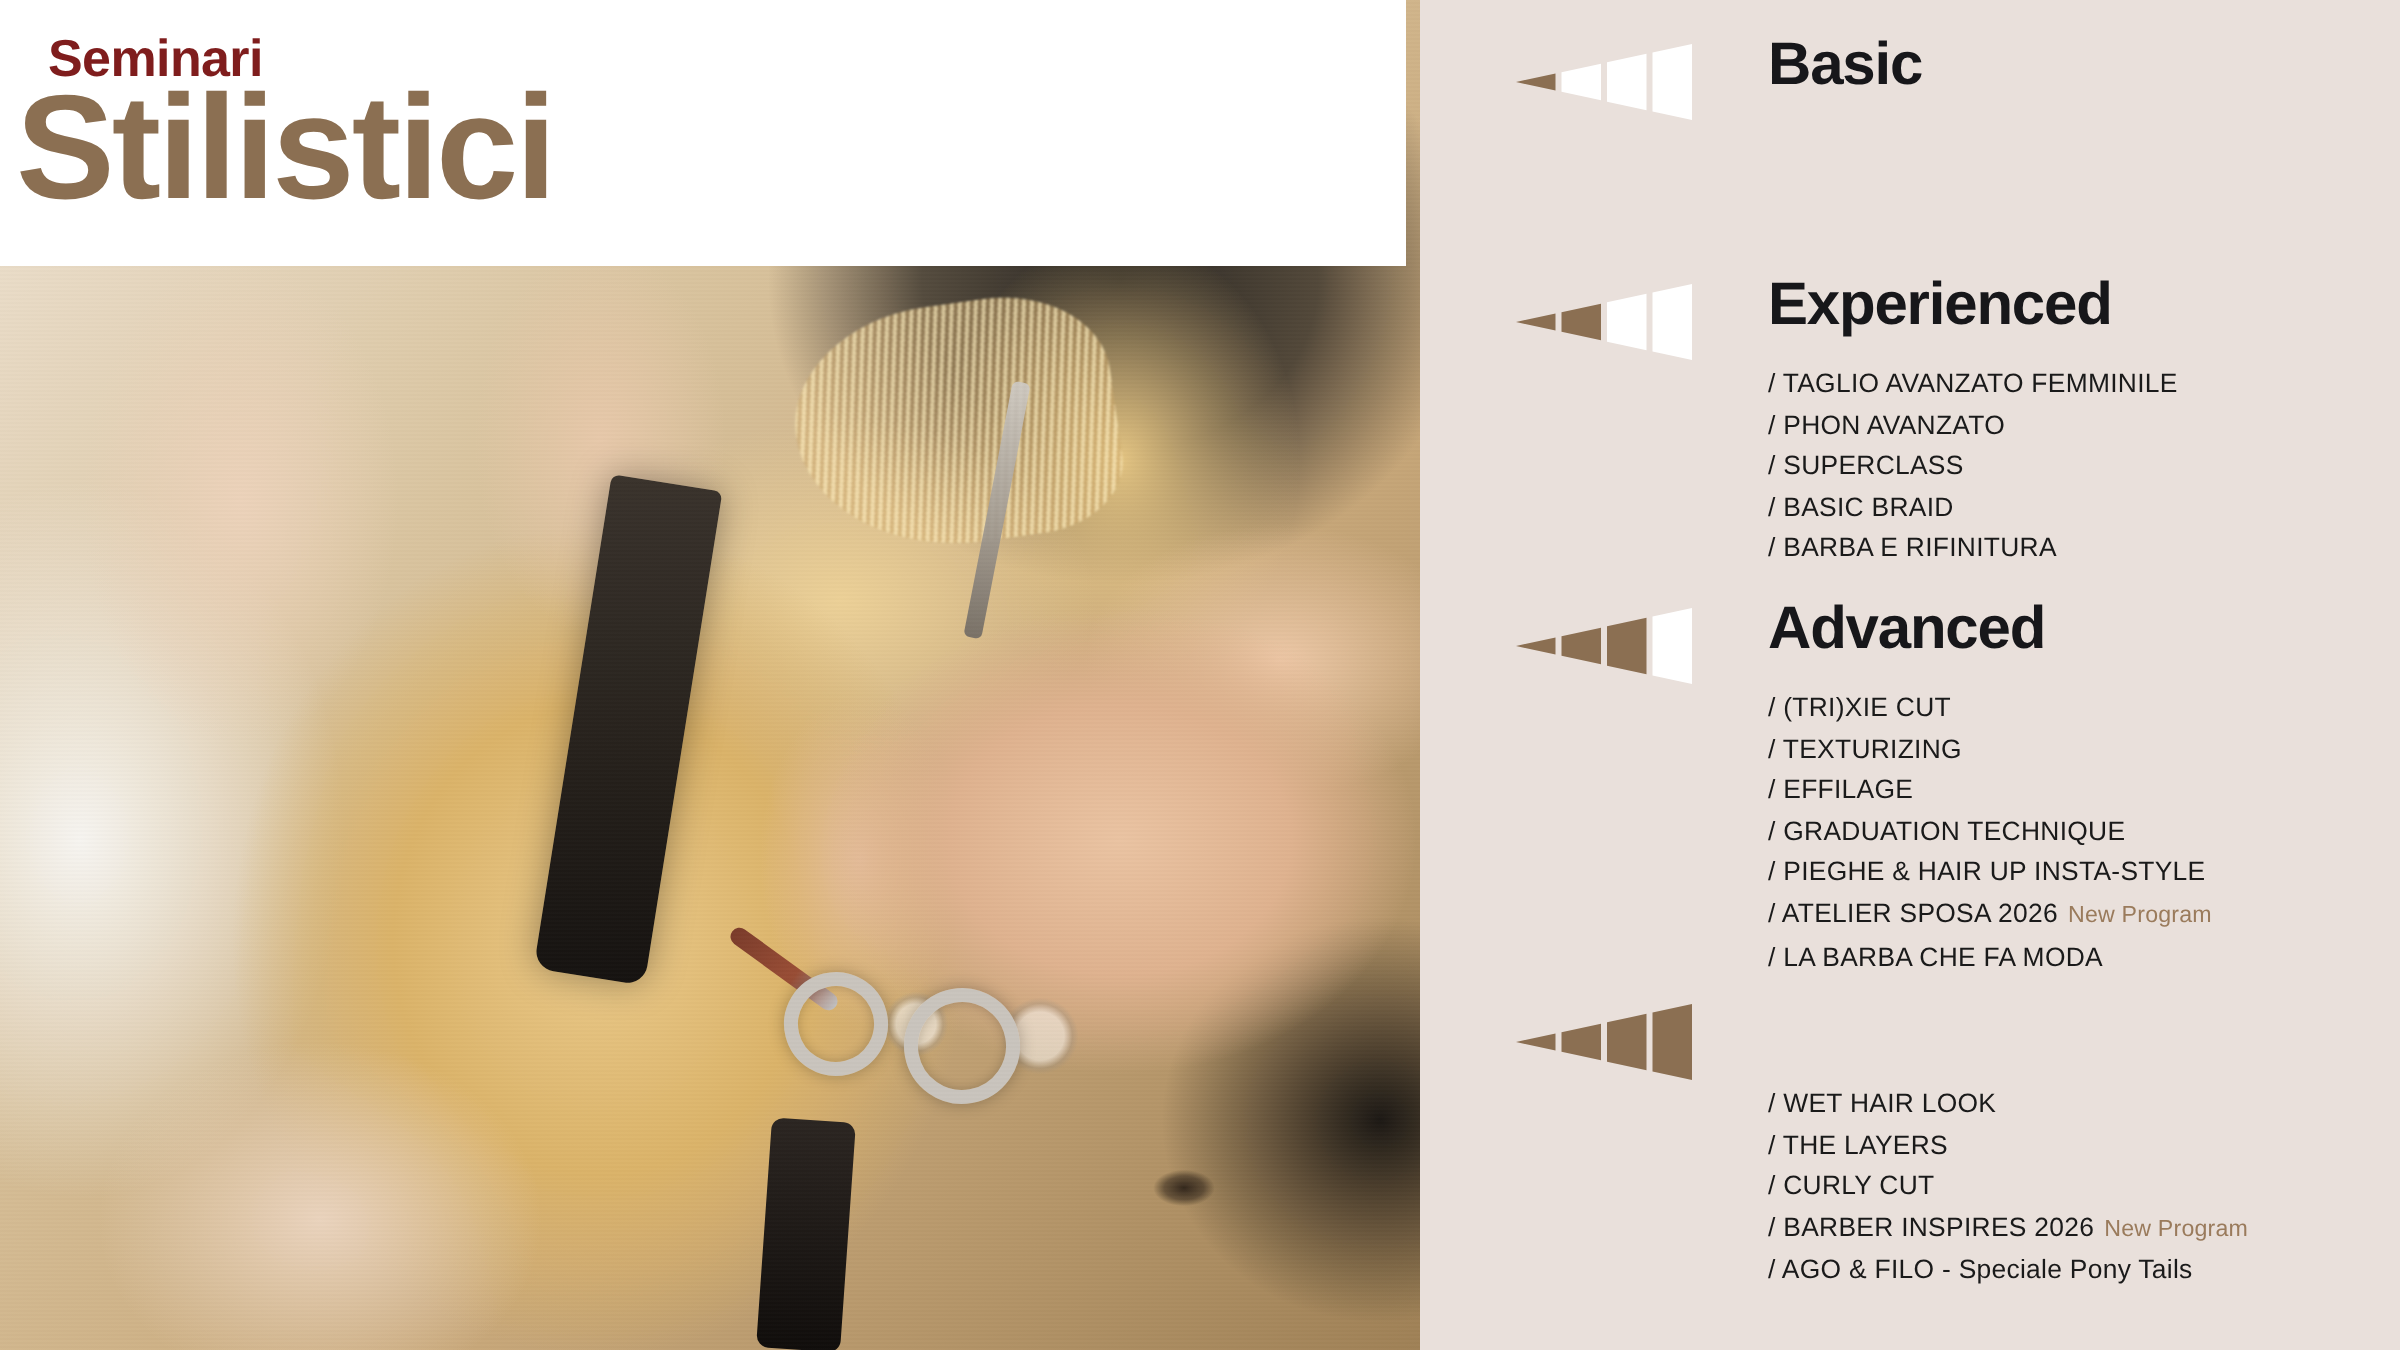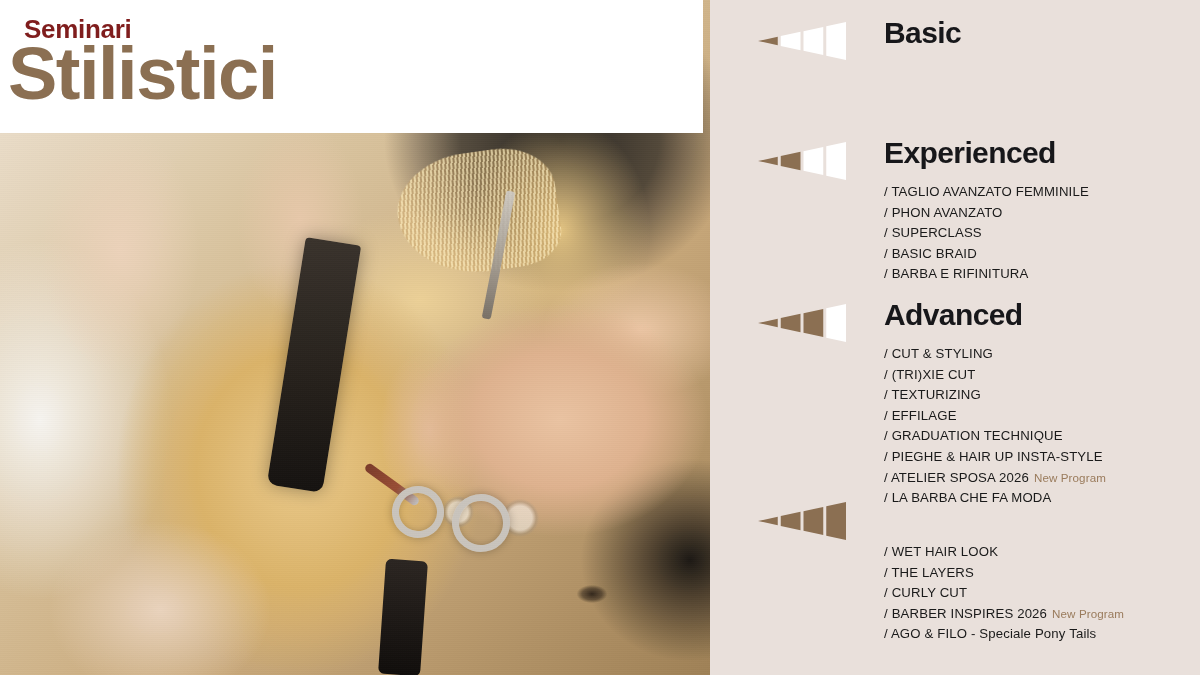--- a/index.html
+++ b/index.html
@@ -235,21 +235,20 @@
         <div class="level-head">
           <div class="chev"><svg width="88" height="38" viewBox="0 0 88 38">
               <polygon points="0,19 19.75,14.735795454545455 19.75,23.264204545454547 0,19" fill="#8B6F52"></polygon>
               <polygon points="22.75,14.088068181818182 42.5,9.823863636363637 42.5,28.176136363636363 22.75,23.91193181818182" fill="#8B6F52"></polygon>
               <polygon points="45.5,9.176136363636363 65.25,4.911931818181818 65.25,33.08806818181818 45.5,28.823863636363637" fill="#8B6F52"></polygon>
               <polygon points="68.25,4.264204545454547 88,0 88,38 68.25,33.73579545454545" fill="#FFFFFF"></polygon>
             </svg></div>
           <div class="level-title">Advanced</div>
         </div>
         <ul class="level-list">
-          <li><span class="li-text">/ CUT &amp; STYLING</span></li>
           <li><span class="li-text">/ (TRI)XIE CUT</span></li>
           <li><span class="li-text">/ TEXTURIZING</span></li>
           <li><span class="li-text">/ EFFILAGE</span></li>
           <li><span class="li-text">/ GRADUATION TECHNIQUE</span></li>
           <li><span class="li-text">/ PIEGHE &amp; HAIR UP INSTA-STYLE</span></li>
           <li><span class="li-text">/ ATELIER SPOSA 2026</span><span class="badge">New Program</span></li>
           <li><span class="li-text">/ LA BARBA CHE FA MODA</span></li>
         </ul>
       </div>
       <div class="level" style="top: 498px;">

